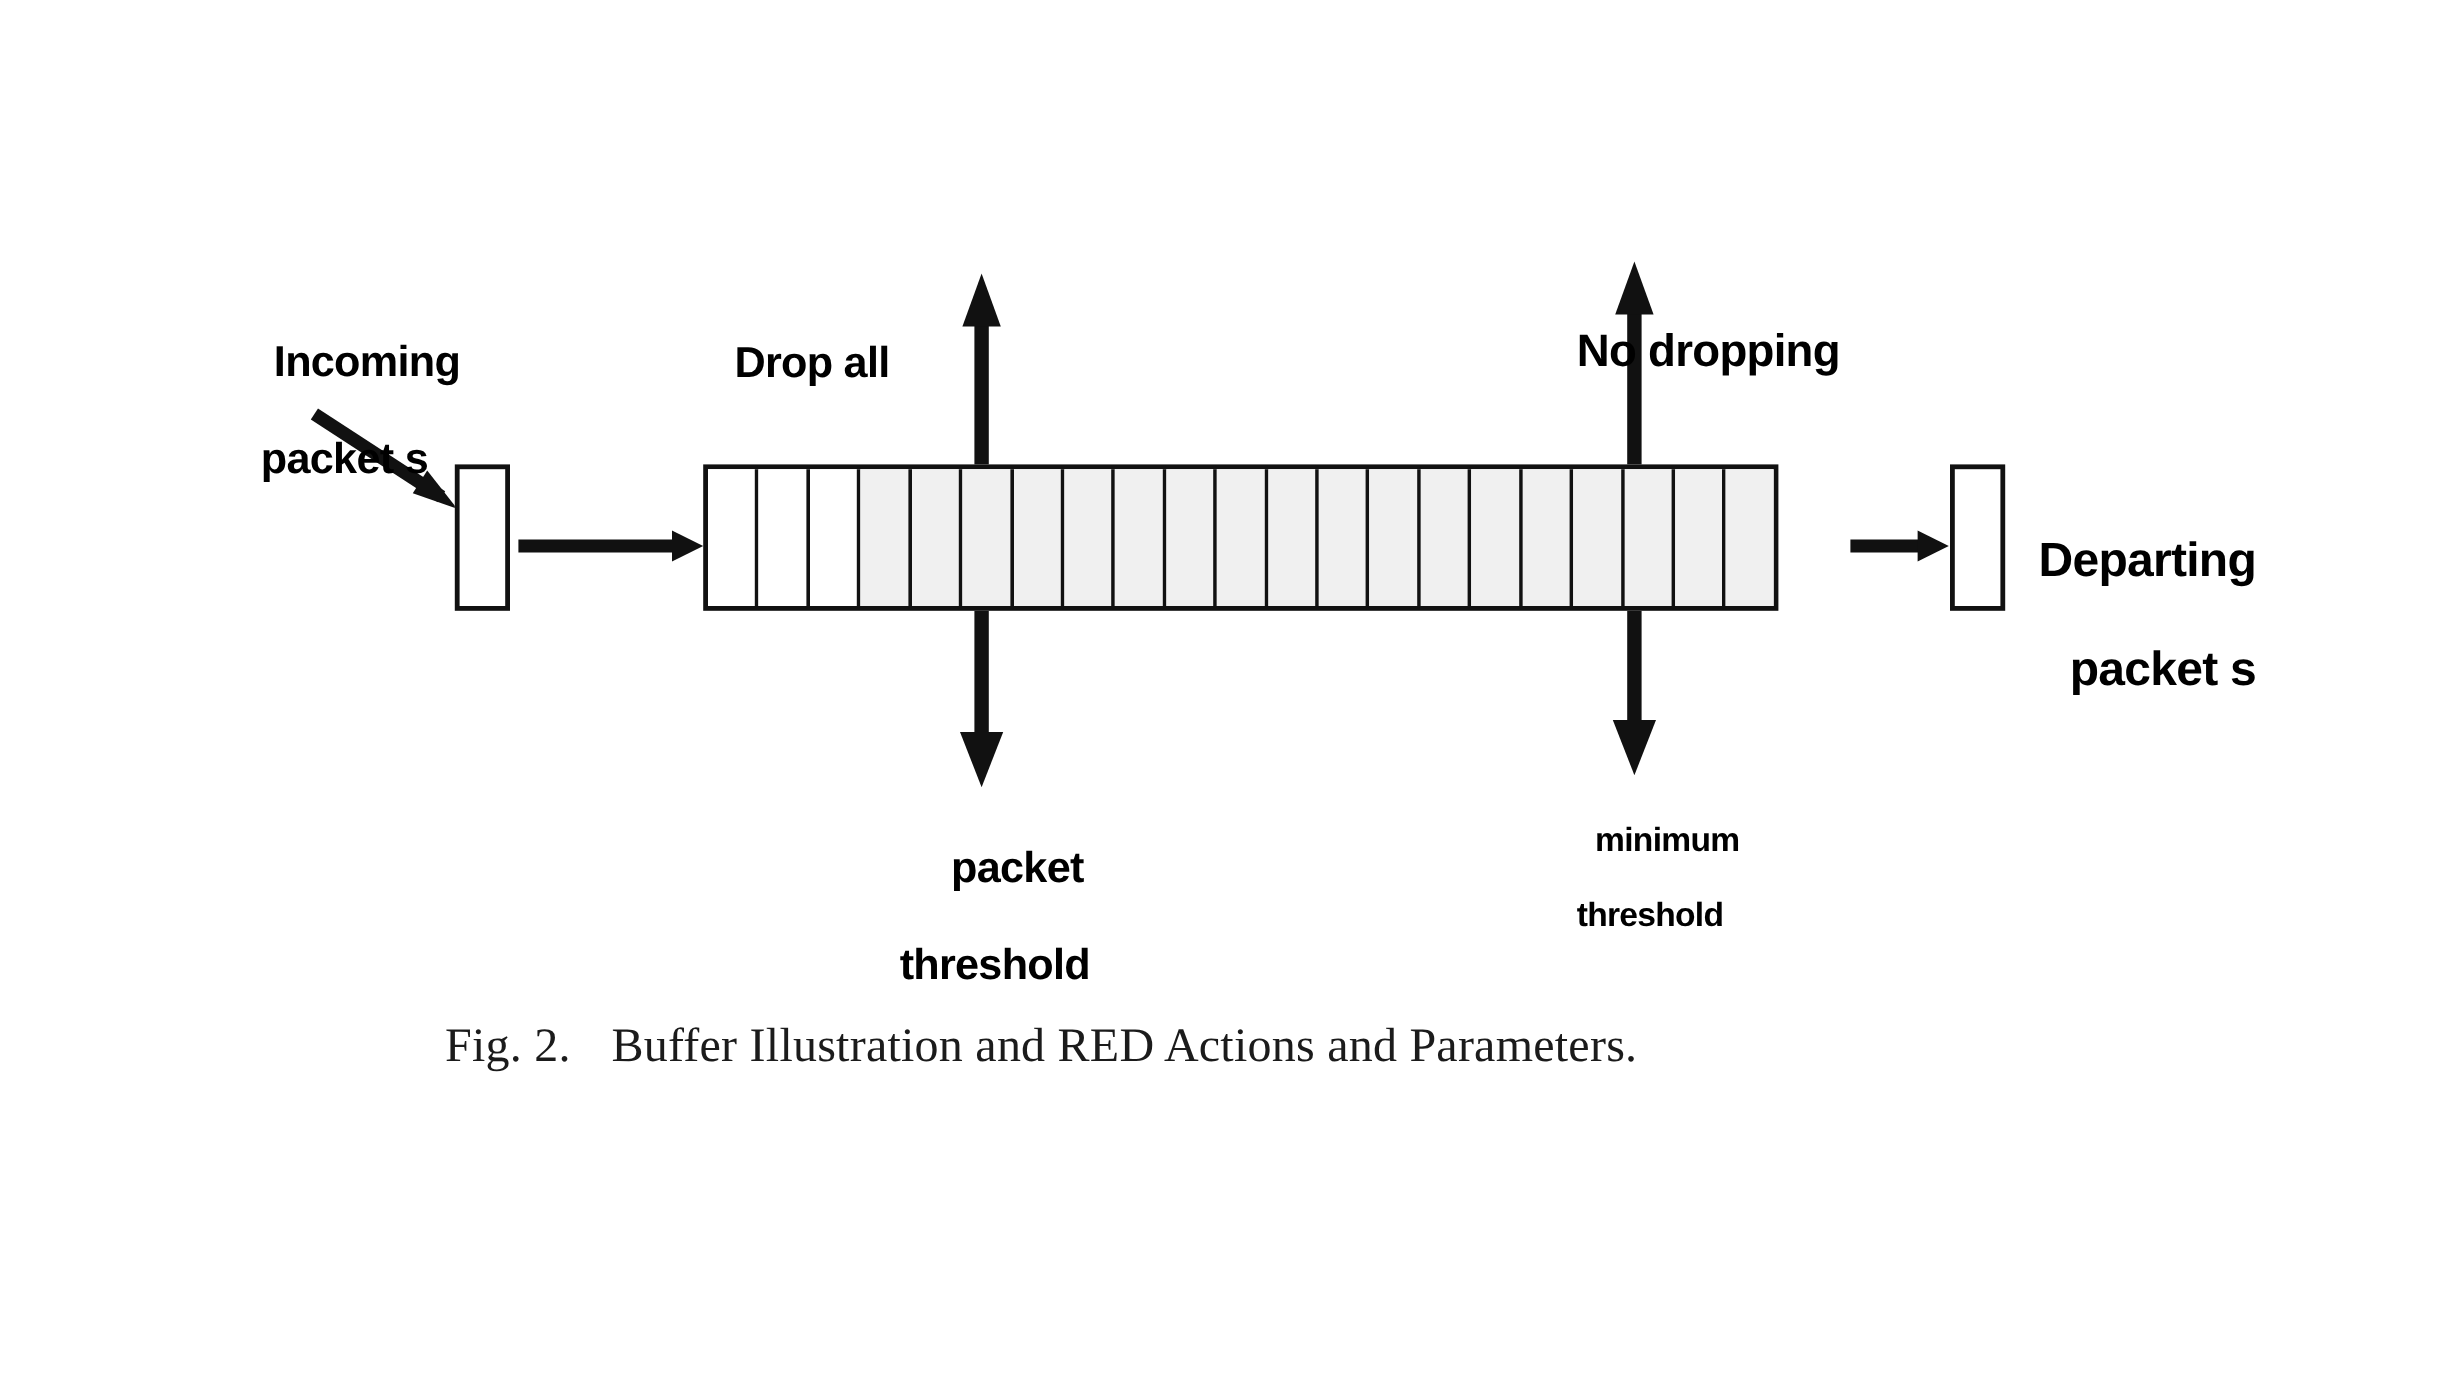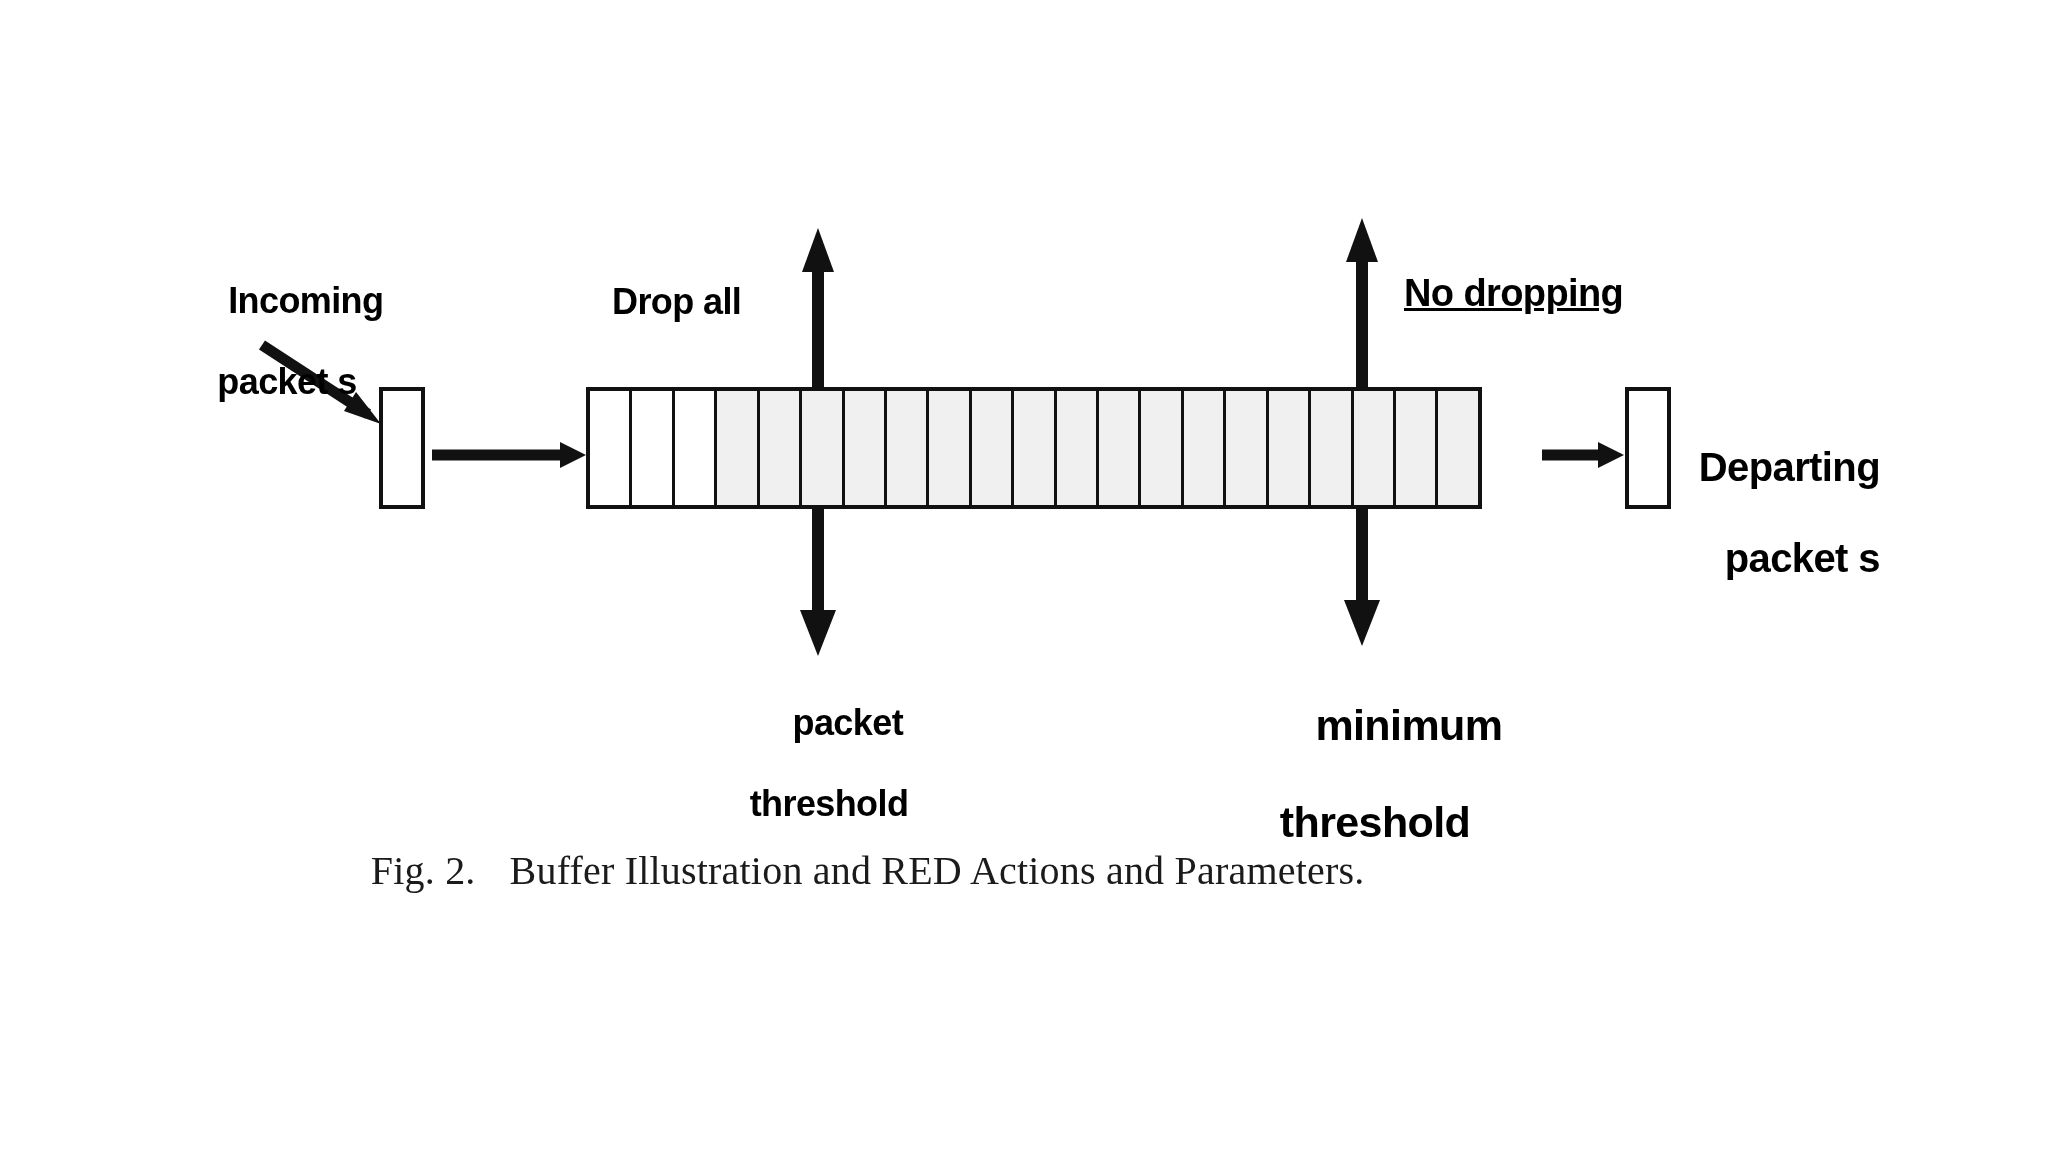--- a/index.html
+++ b/index.html
@@ -54,37 +54,36 @@
     left: 612px;
     top: 282px;
     font-size: 36px;
   }
   #drop-random-label {
     left: 858px;
     top: 270px;
     font-size: 38px;
   }
   #no-dropping-label {
-    left: 1404px;
+    left: 1314px;
     top: 272px;
     font-size: 38px;
-    text-decoration: underline;
   }
 
   #max-threshold-label {
     left: 724px;
     top: 662px;
     font-size: 36px;
     width: 210px;
     text-align: center;
   }
   #min-threshold-label {
     left: 1270px;
     top: 652px;
-    font-size: 43px;
+    font-size: 28px;
     width: 210px;
     text-align: center;
   }
   .lbl .l2 { display: block; }
 
   
   #figure-caption {
     position: absolute;
     left: 330px;
     top: 800px;

